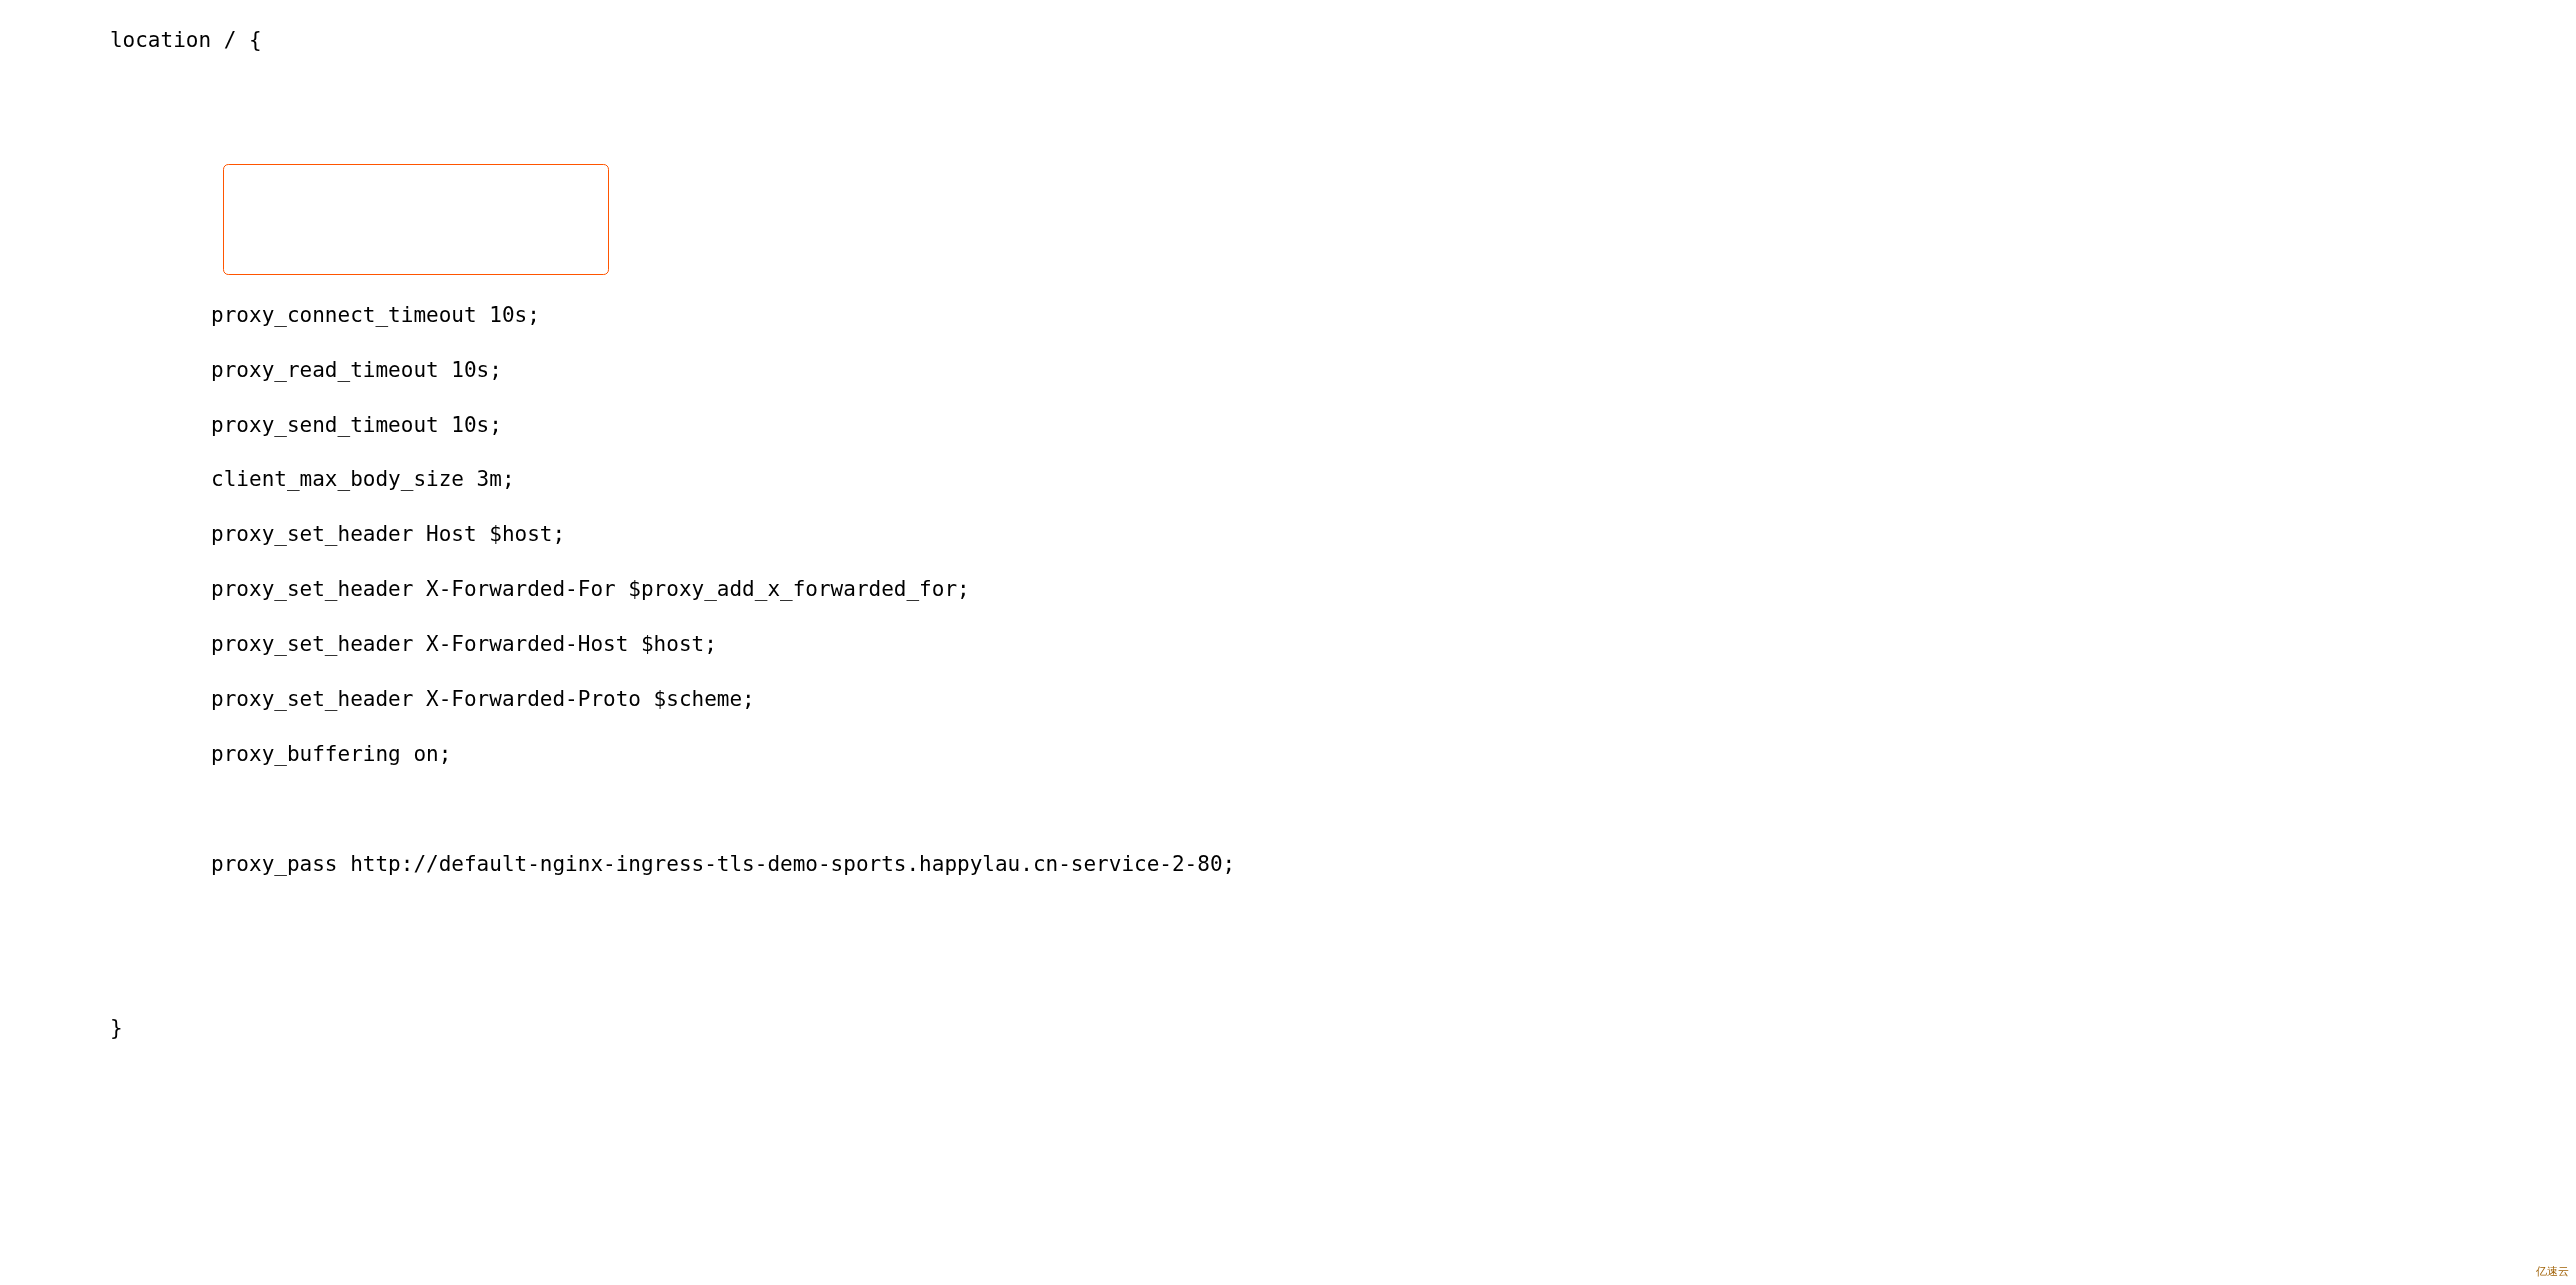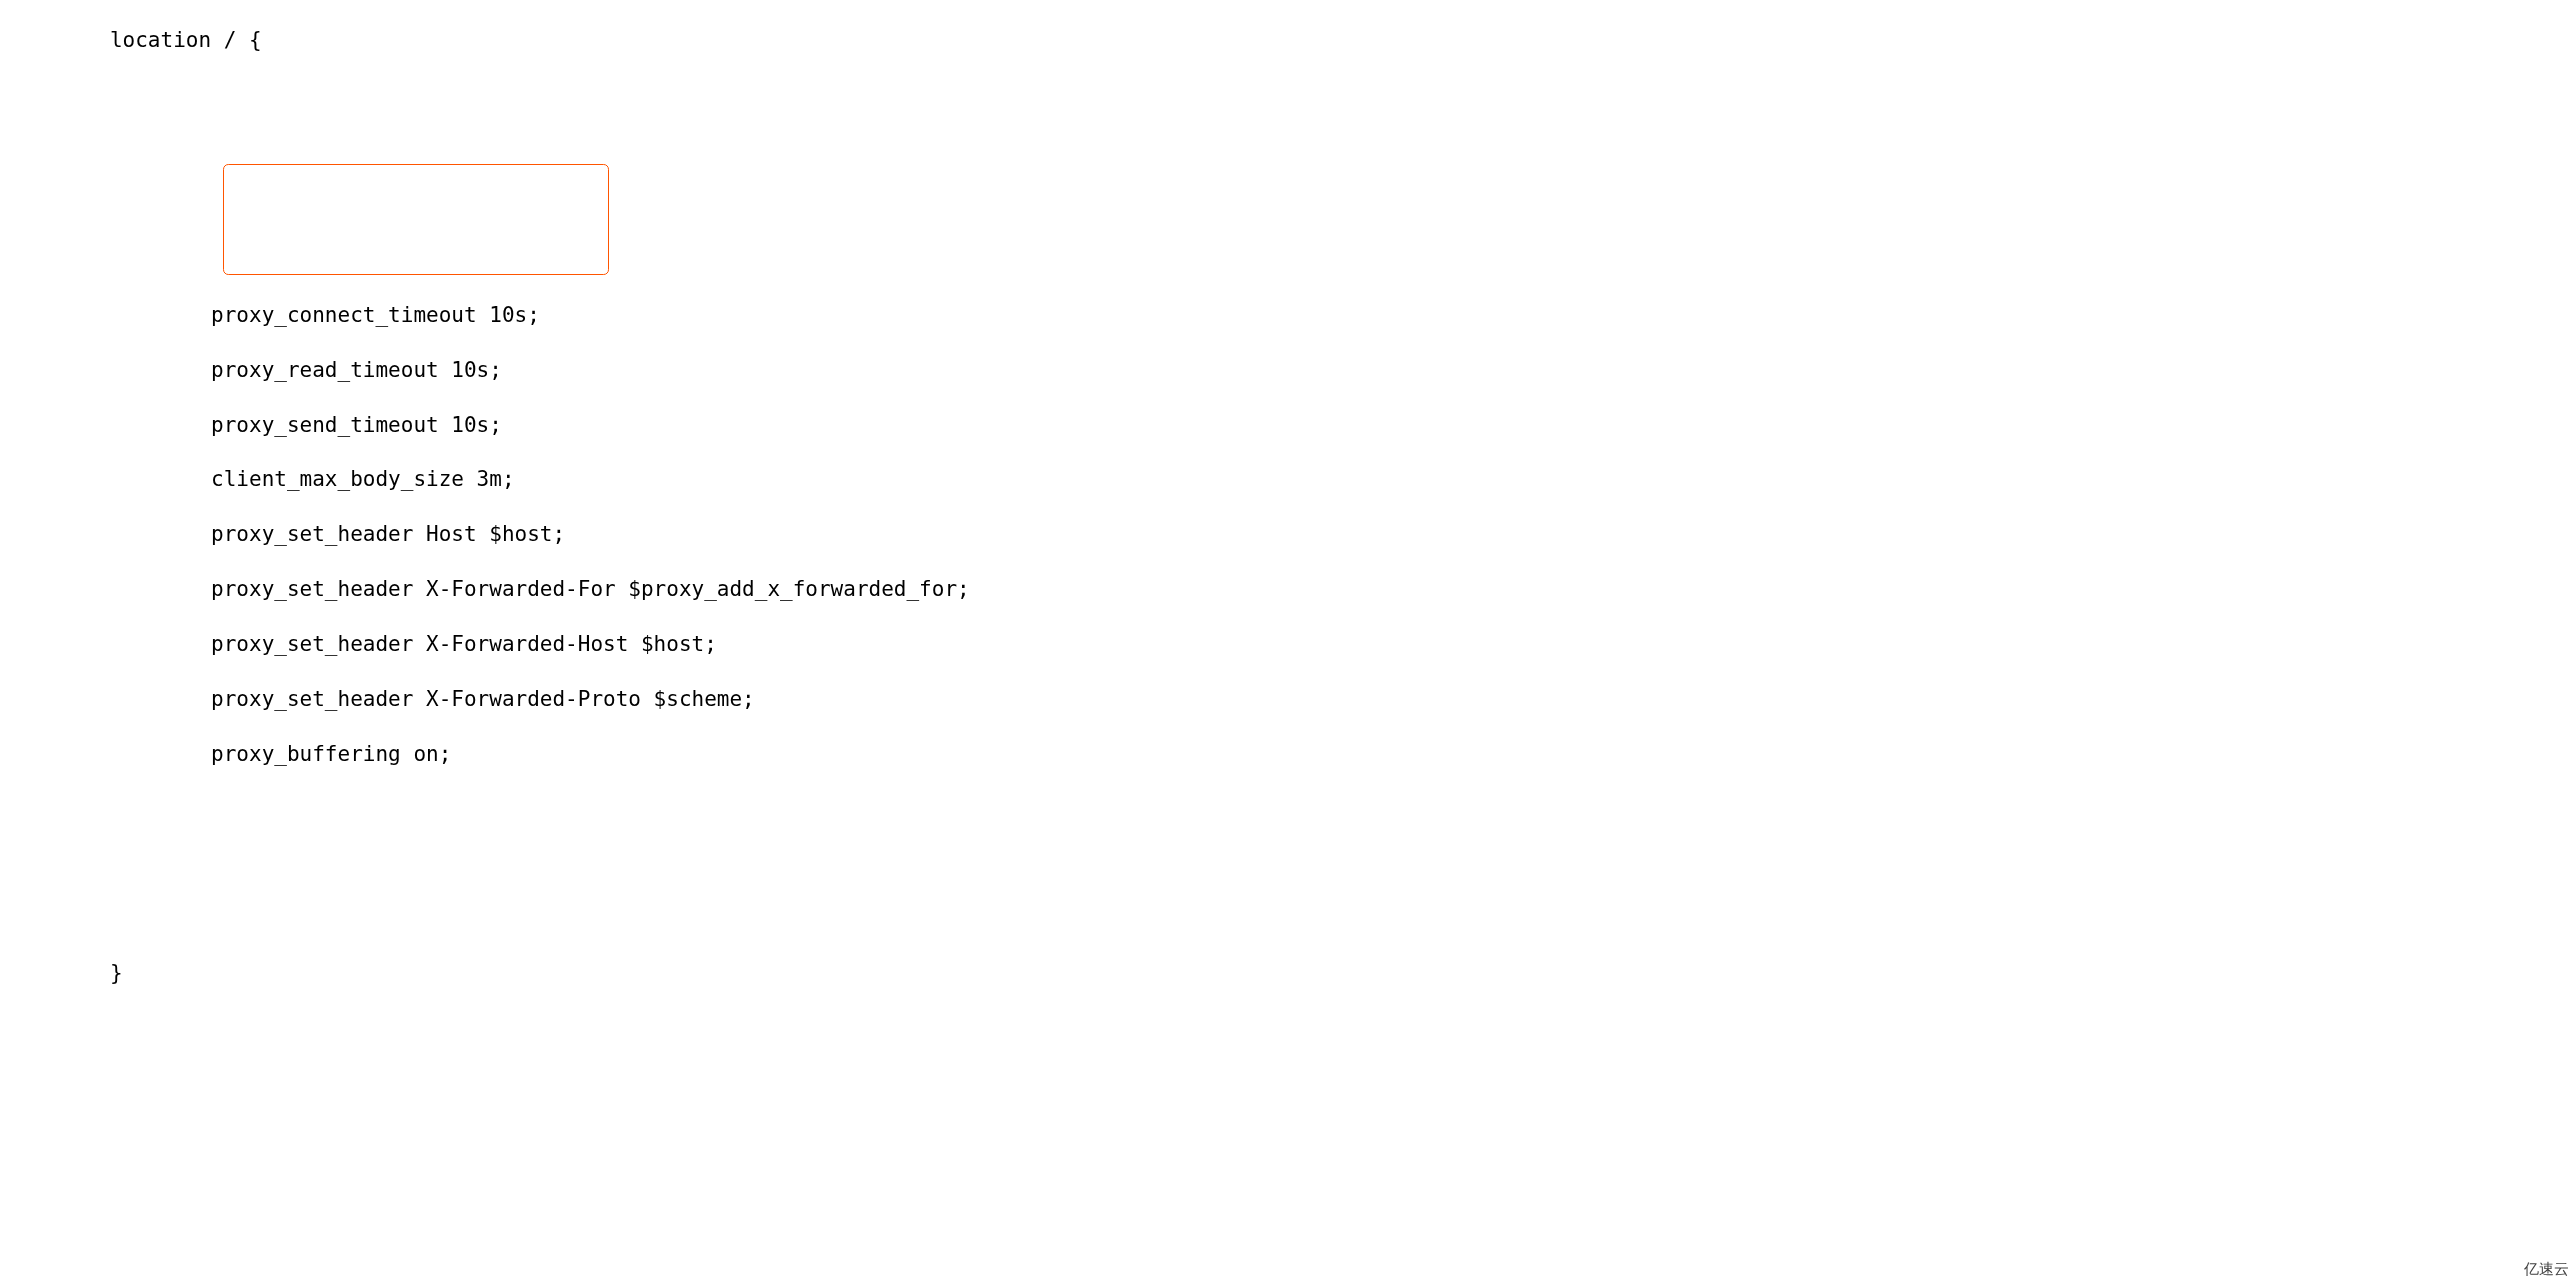--- a/index.html
+++ b/index.html
@@ -35,22 +35,22 @@
       top: 164px;
       left: 223px;
       width: 386px;
       height: 111px;
       pointer-events: none;
     }
     .watermark {
       position: absolute;
       bottom: 7px;
       right: 7px;
-      color: #404040;
-      font-size: 15px;
+      color: #a16207;
+      font-size: 11px;
       font-family: sans-serif;
     }
   </style>
 </head>
 <body>
 
 <div class="code-container">
 <span class="line">        location / {</span>
 <span class="line"></span>
 <span class="line"></span>
@@ -59,20 +59,21 @@
 <span class="line">                proxy_connect_timeout 10s;</span>
 <span class="line">                proxy_read_timeout 10s;</span>
 <span class="line">                proxy_send_timeout 10s;</span>
 <span class="line">                client_max_body_size 3m;</span>
 <span class="line">                proxy_set_header Host $host;</span>
 <span class="line">                proxy_set_header X-Forwarded-For $proxy_add_x_forwarded_for;</span>
 <span class="line">                proxy_set_header X-Forwarded-Host $host;</span>
 <span class="line">                proxy_set_header X-Forwarded-Proto $scheme;</span>
 <span class="line">                proxy_buffering on;</span>
 <span class="line"></span>
+<span class="line">                proxy_pass http://default-nginx-ingress-tls-demo-sports.happylau.cn-service-2-80;</span>
 <span class="line"></span>
 <span class="line"></span>
 <span class="line">        }</span>
 <span class="line"></span>
 
 
 </div>
 
 <div class="highlight-box"></div>
 

